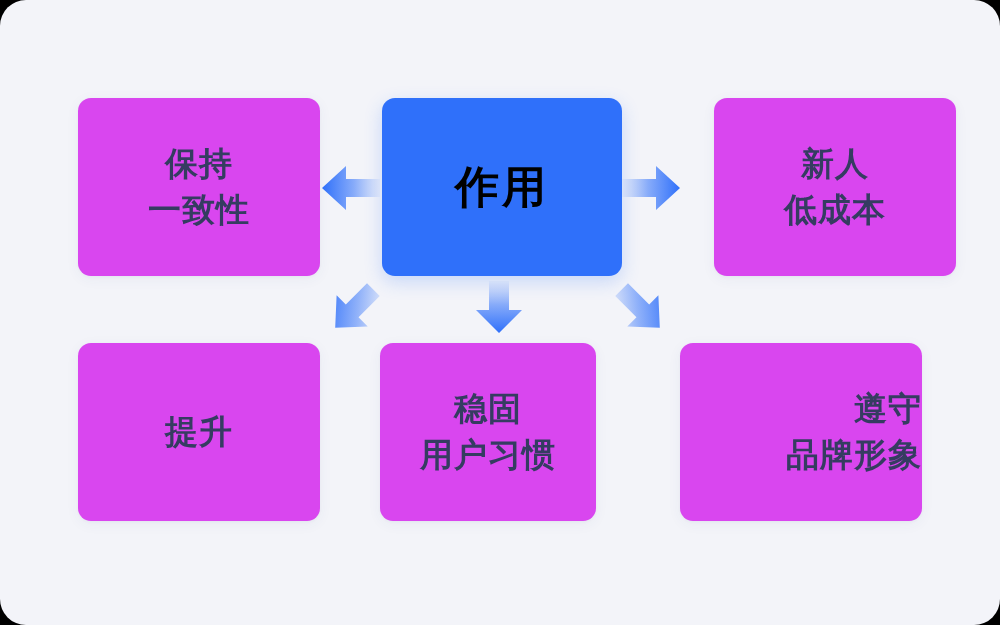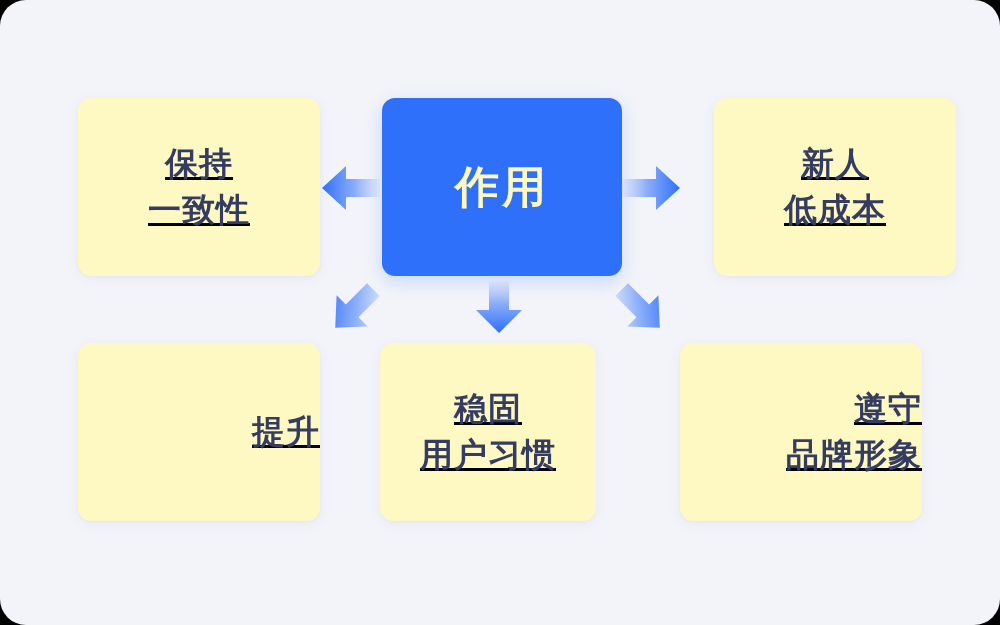--- a/index.html
+++ b/index.html
@@ -27,64 +27,63 @@
     position: absolute;
     left: 0;
     top: 0;
     width: 1000px;
     height: 625px;
   }
 
   
   .card {
     position: absolute;
-    background: #fef9c3;
+    background: #d946ef;
     border-radius: 13px;
     box-shadow: 0 3px 14px rgba(60, 70, 120, 0.055),
                 0 1px 3px rgba(60, 70, 120, 0.04);
     display: flex;
     flex-direction: column;
     align-items: center;
     justify-content: center;
     box-sizing: border-box;
-    text-decoration: underline;
   }
 
   .card-line {
     color: #353c61;
     font-size: 33px;
     font-weight: bold;
     line-height: 1.38;
     letter-spacing: 1px;
     white-space: nowrap;
   }
 
   
   .card-tl { left: 78px;  top: 98px;  width: 242px; height: 178px; }
   .card-tr { left: 680px; top: 98px;  width: 242px; height: 178px; margin-left: 34px; }
-  .card-bl { left: 78px;  top: 343px; width: 242px; height: 178px; align-items: flex-end; }
+  .card-bl { left: 78px;  top: 343px; width: 242px; height: 178px; }
   .card-bc { left: 380px; top: 343px; width: 216px; height: 178px; }
   .card-br { left: 680px; top: 343px; width: 242px; height: 178px; align-items: flex-end; }
 
   
   .hub {
     position: absolute;
     left: 382px;
     top: 98px;
     width: 240px;
     height: 178px;
     background: #2f70fa;
     border-radius: 13px;
     display: flex;
     align-items: center;
     justify-content: center;
     box-shadow: 0 6px 18px rgba(47, 112, 250, 0.22);
   }
   .hub-label {
-    color: #fef9c3;
+    color: #000000;
     font-size: 44px;
     font-weight: bold;
     letter-spacing: 3px;
     white-space: nowrap;
   }
 
   
   .arrow {
     position: absolute;
   }

